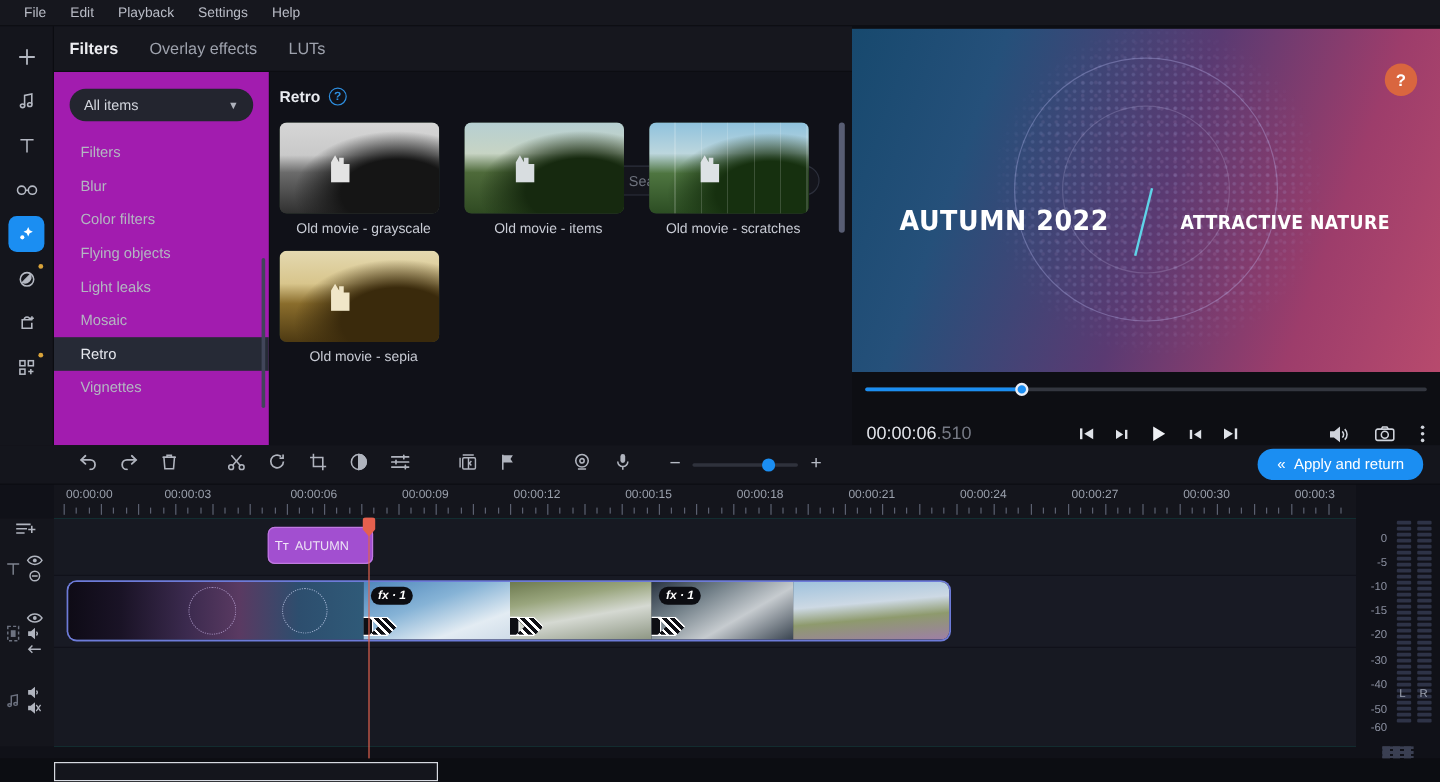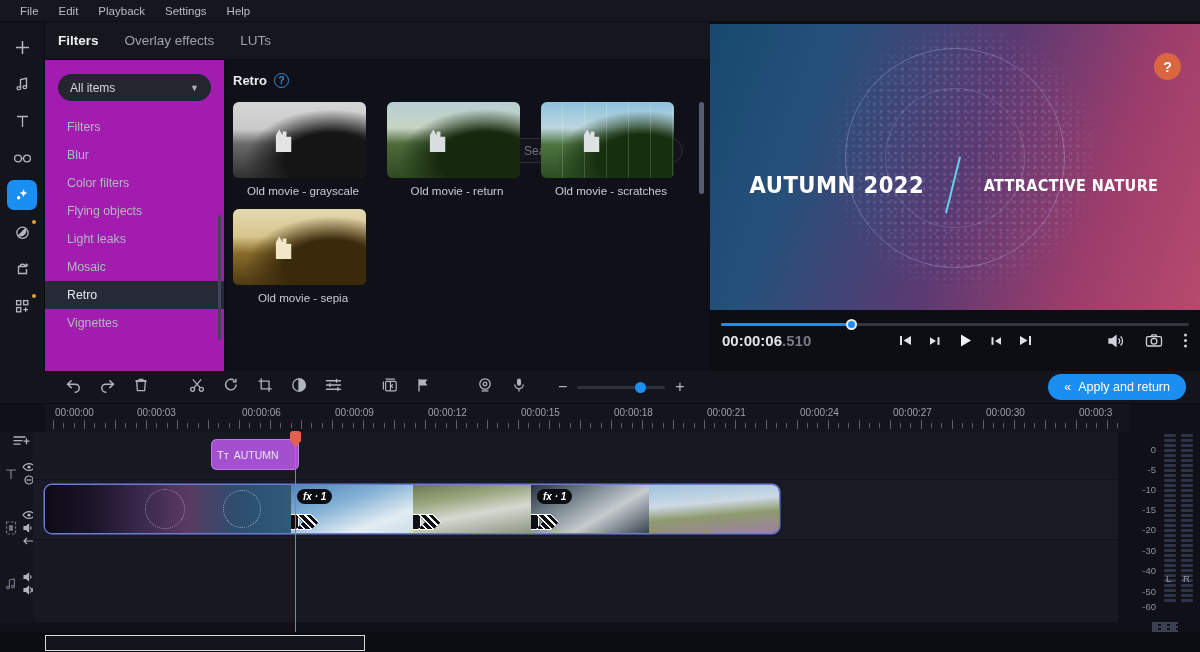--- a/index.html
+++ b/index.html
@@ -131,21 +131,21 @@
   }
 
   .seek{ position:absolute; left:0; top:297px; width:490px; height:10px; }
   .seek .track{ position:absolute; left:11px; top:4px; width:468px; height:3px;
                 background:#33363f; border-radius:2px; }
   .seek .fill{ position:absolute; left:11px; top:4px; width:131px; height:3px;
                background:#1b8ef2; border-radius:2px; }
   .seek .knob{ position:absolute; left:136px; top:0px; width:11px; height:11px;
                border-radius:50%; background:#1b8ef2; border:2px solid #e9edf5; }
   .pctrl{ position:absolute; left:0; top:310px; width:490px; height:38px;
-          display:flex; align-items:flex-start;font-weight:bold; }
+          display:flex; align-items:flex-end; }
   .ptime{ margin-left:12px; font-size:15px; color:#e2e4ea;
           font-family:"Liberation Sans", sans-serif; }
   .ptime .ms{ color:#767a85; }
   .pbtns{ position:absolute; left:188px; display:flex; align-items:center; gap:15px; }
   .pright{ position:absolute; right:12px; display:flex; align-items:center; gap:20px; }
   .pbtns svg, .pright svg{ display:block; }
 
   
   .toolbar{ position:absolute; left:0; top:371px; width:1200px; height:33px;
             background:#14151c; display:flex; align-items:center;
@@ -166,21 +166,21 @@
   
   .tl{ position:absolute; left:0; top:404px; width:1200px; height:248px;
        background:#101118; }
   .ruler{ position:absolute; left:45px; top:0; width:1085px; height:28px;
           background:#14151c; }
   .ruler .lbl{ position:absolute; top:3px; font-size:10px; color:#9aa0ac; }
   .ruler .tick{ position:absolute; top:18px; width:1px; background:#5b6070; }
   .tl-rail{ position:absolute; left:0; top:28px; width:45px; height:190px;
             background:#14151c; }
   .tl-rail .grp{ position:absolute; left:0; width:45px; display:flex; }
-  .tracks{ position:absolute; left:33px; top:28px; width:1085px; height:190px;
+  .tracks{ position:absolute; left:45px; top:28px; width:1085px; height:190px;
            background:#0f766e; }
   .trk-title{ position:absolute; left:0; top:0; width:1085px; height:48px;
               background:#171922; border-bottom:1px solid #10111a; }
   .trk-video{ position:absolute; left:0; top:48px; width:1085px; height:60px;
               background:#181a24; border-bottom:1px solid #10111a; }
   .trk-audio{ position:absolute; left:0; top:108px; width:1085px; height:82px;
               background:#171922; }
 
   .clip-title{
     position:absolute; left:178px; top:7px; width:88px; height:31px;
@@ -374,21 +374,21 @@
             </div>
             <div class="cap">Old movie - grayscale</div>
           </div>
 
           <div class="cell">
             <div class="thumb">
               <div class="sky" style="background:linear-gradient(#b6cfd2 0%,#c7d4c4 34%,#4e6a3a 55%,#2f4a22 100%)"></div>
               <div class="sky" style="background:radial-gradient(ellipse at 74% 76%, #16290f 0 34%, transparent 62%)"></div>
               <div style="position:absolute;left:29%;top:32%;width:24px;height:26px;background:#d8dde0;clip-path:polygon(18% 100%,18% 34%,32% 12%,46% 34%,46% 20%,62% 20%,62% 40%,82% 40%,82% 100%)"></div>
             </div>
-            <div class="cap">Old movie - return</div>
+            <div class="cap">Old movie - items</div>
           </div>
 
           <div class="cell">
             <div class="thumb">
               <div class="sky" style="background:linear-gradient(#8fc2dd 0%,#bcd6dd 34%,#4e7540 56%,#2c4d23 100%)"></div>
               <div class="sky" style="background:radial-gradient(ellipse at 76% 78%, #16300f 0 32%, transparent 60%)"></div>
               <div class="sky" style="background:repeating-linear-gradient(90deg,transparent 0 21px,rgba(255,255,255,.16) 21px 22px)"></div>
               <div style="position:absolute;left:29%;top:32%;width:24px;height:26px;background:#dde2e5;clip-path:polygon(18% 100%,18% 34%,32% 12%,46% 34%,46% 20%,62% 20%,62% 40%,82% 40%,82% 100%)"></div>
             </div>
             <div class="cap">Old movie - scratches</div>

